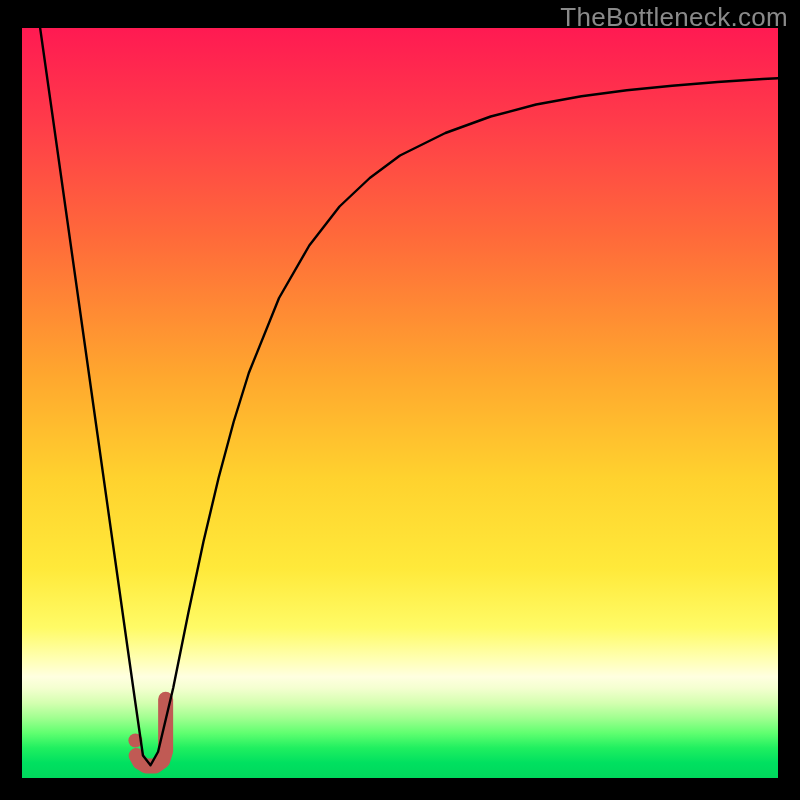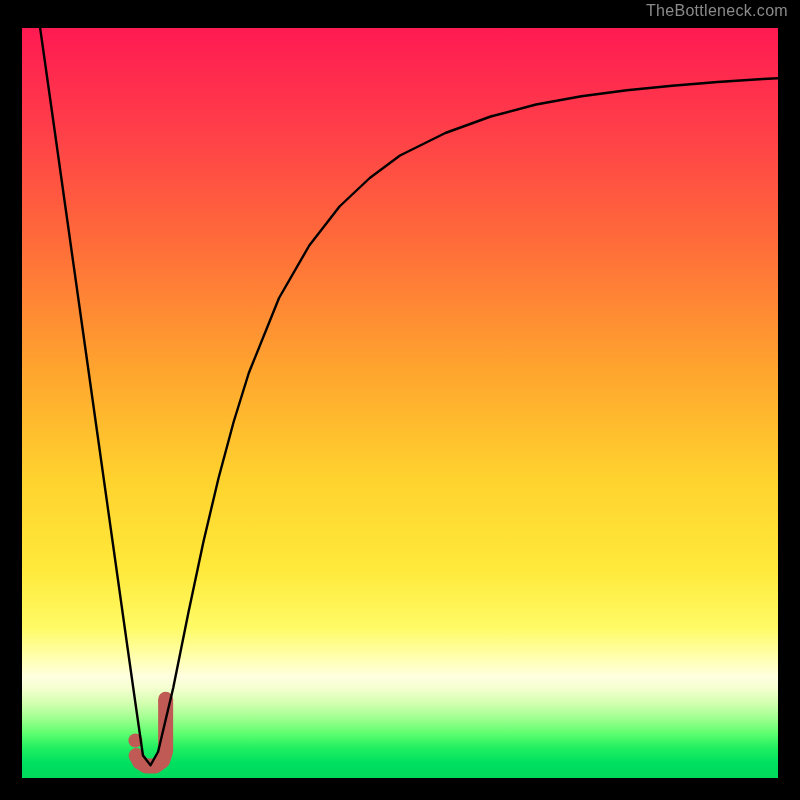--- a/index.html
+++ b/index.html
@@ -15,21 +15,21 @@
     position: relative;
     width: 800px;
     height: 800px;
     background: #000;
   }
   .watermark {
     position: absolute;
     top: 2px;
     right: 12px;
     color: #8a8a8a;
-    font-size: 16px;
+    font-size: 26px;
     font-weight: 500;
     letter-spacing: 0.3px;
     z-index: 5;
     user-select: none;
   }
   .plot {
     position: absolute;
     left: 22px;
     top: 28px;
     width: 756px;

